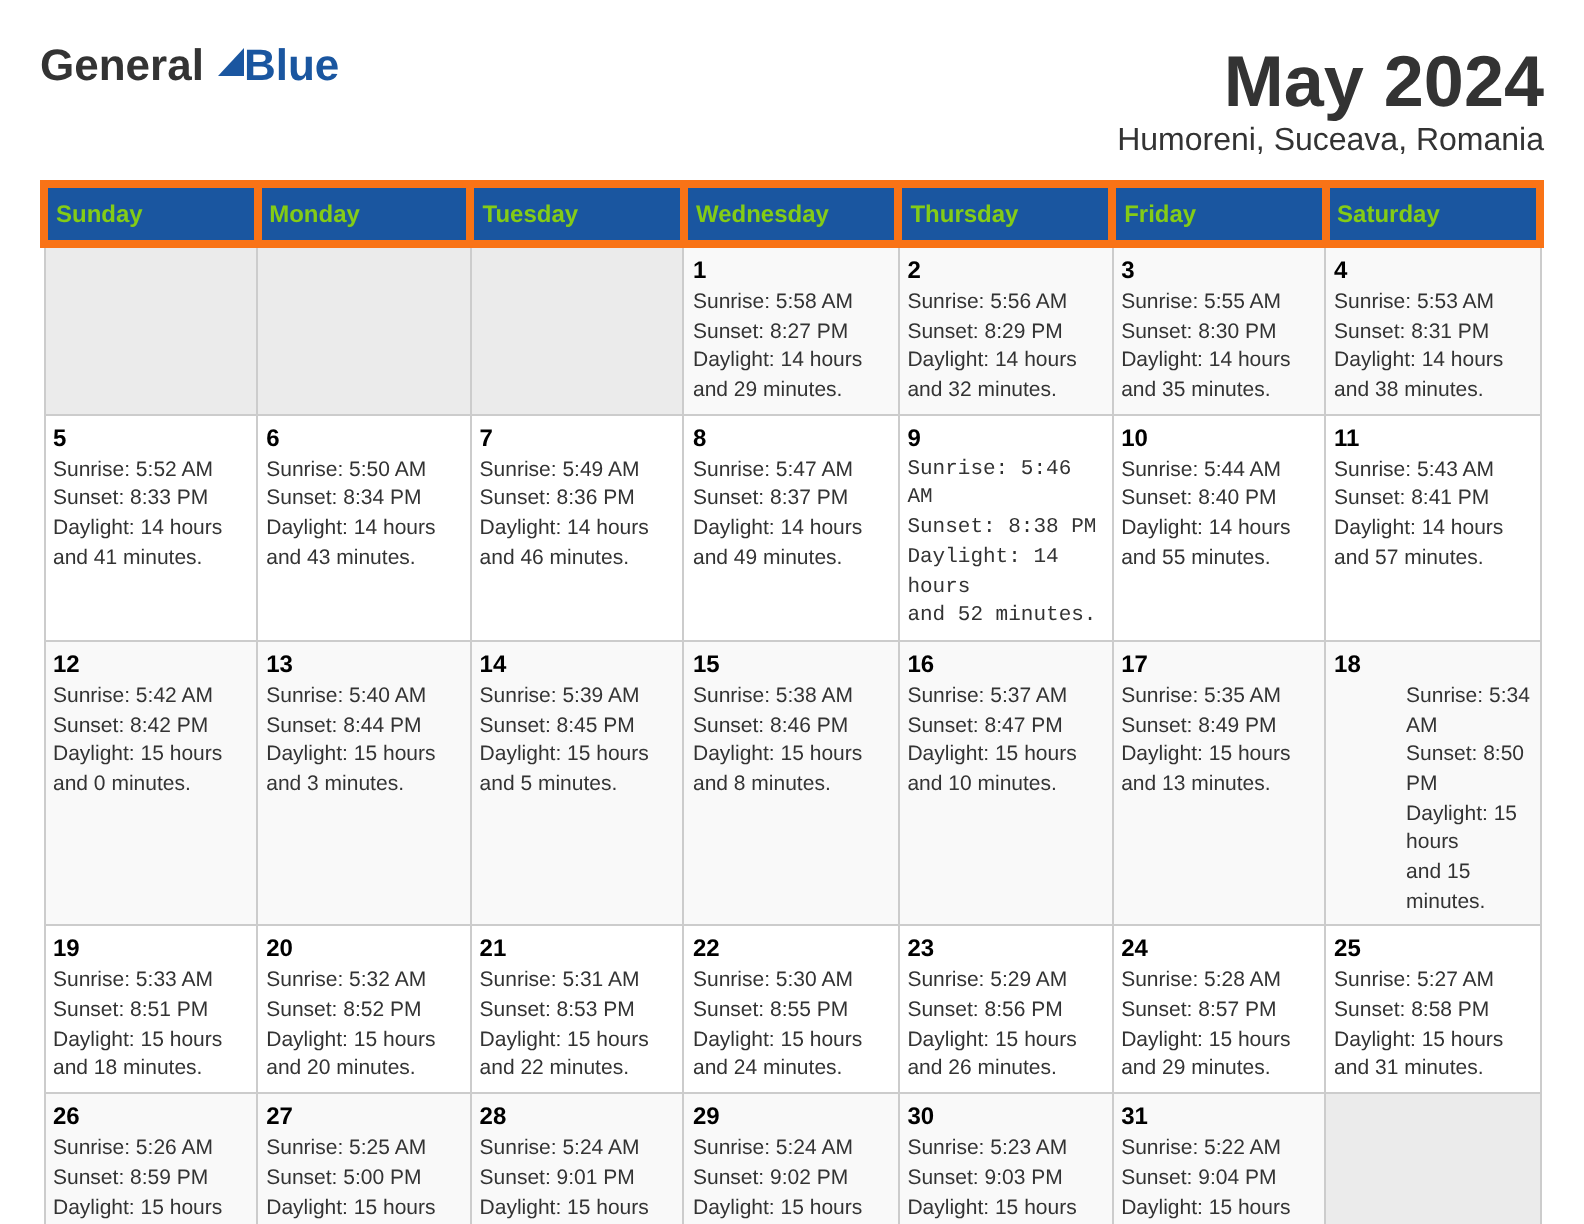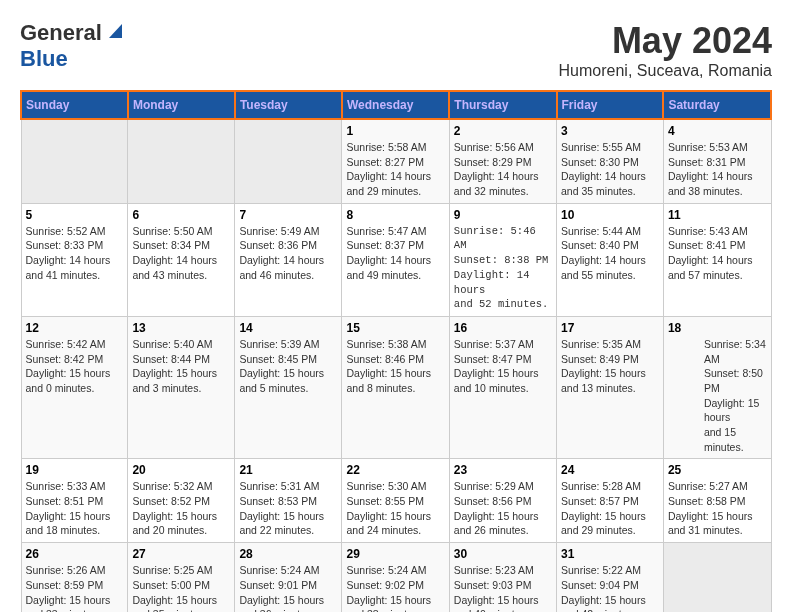--- a/index.html
+++ b/index.html
@@ -11,21 +11,20 @@
       padding: 20px;
     }
     .header {
       display: flex;
       justify-content: space-between;
       align-items: flex-start;
       margin-bottom: 10px;
     }
     .logo {
       display: flex;
-      flex-direction: column;
       align-items: flex-start;
     }
     .logo-general {
       font-size: 22px;
       font-weight: bold;
       color: #333;
     }
     .logo-blue {
       font-size: 22px;
       font-weight: bold;
@@ -47,25 +46,25 @@
       font-size: 16px;
       color: #333;
     }
     table {
       width: 100%;
       border-collapse: collapse;
       font-size: 11px;
     }
     thead tr th {
       background: #1a56a0;
-      color: #c4b5fd;
+      color: #84cc16;
       padding: 6px 4px;
       text-align: left;
       font-size: 12px;
-      border: 2px solid #f97316;
+      border: 4px solid #f97316;
     }
     tbody tr td {
       border: 1px solid #ccc;
       vertical-align: top;
       padding: 4px;
       width: 108px;
       min-height: 80px;
       background: #fff;
     }
     tbody tr:nth-child(odd) td {

